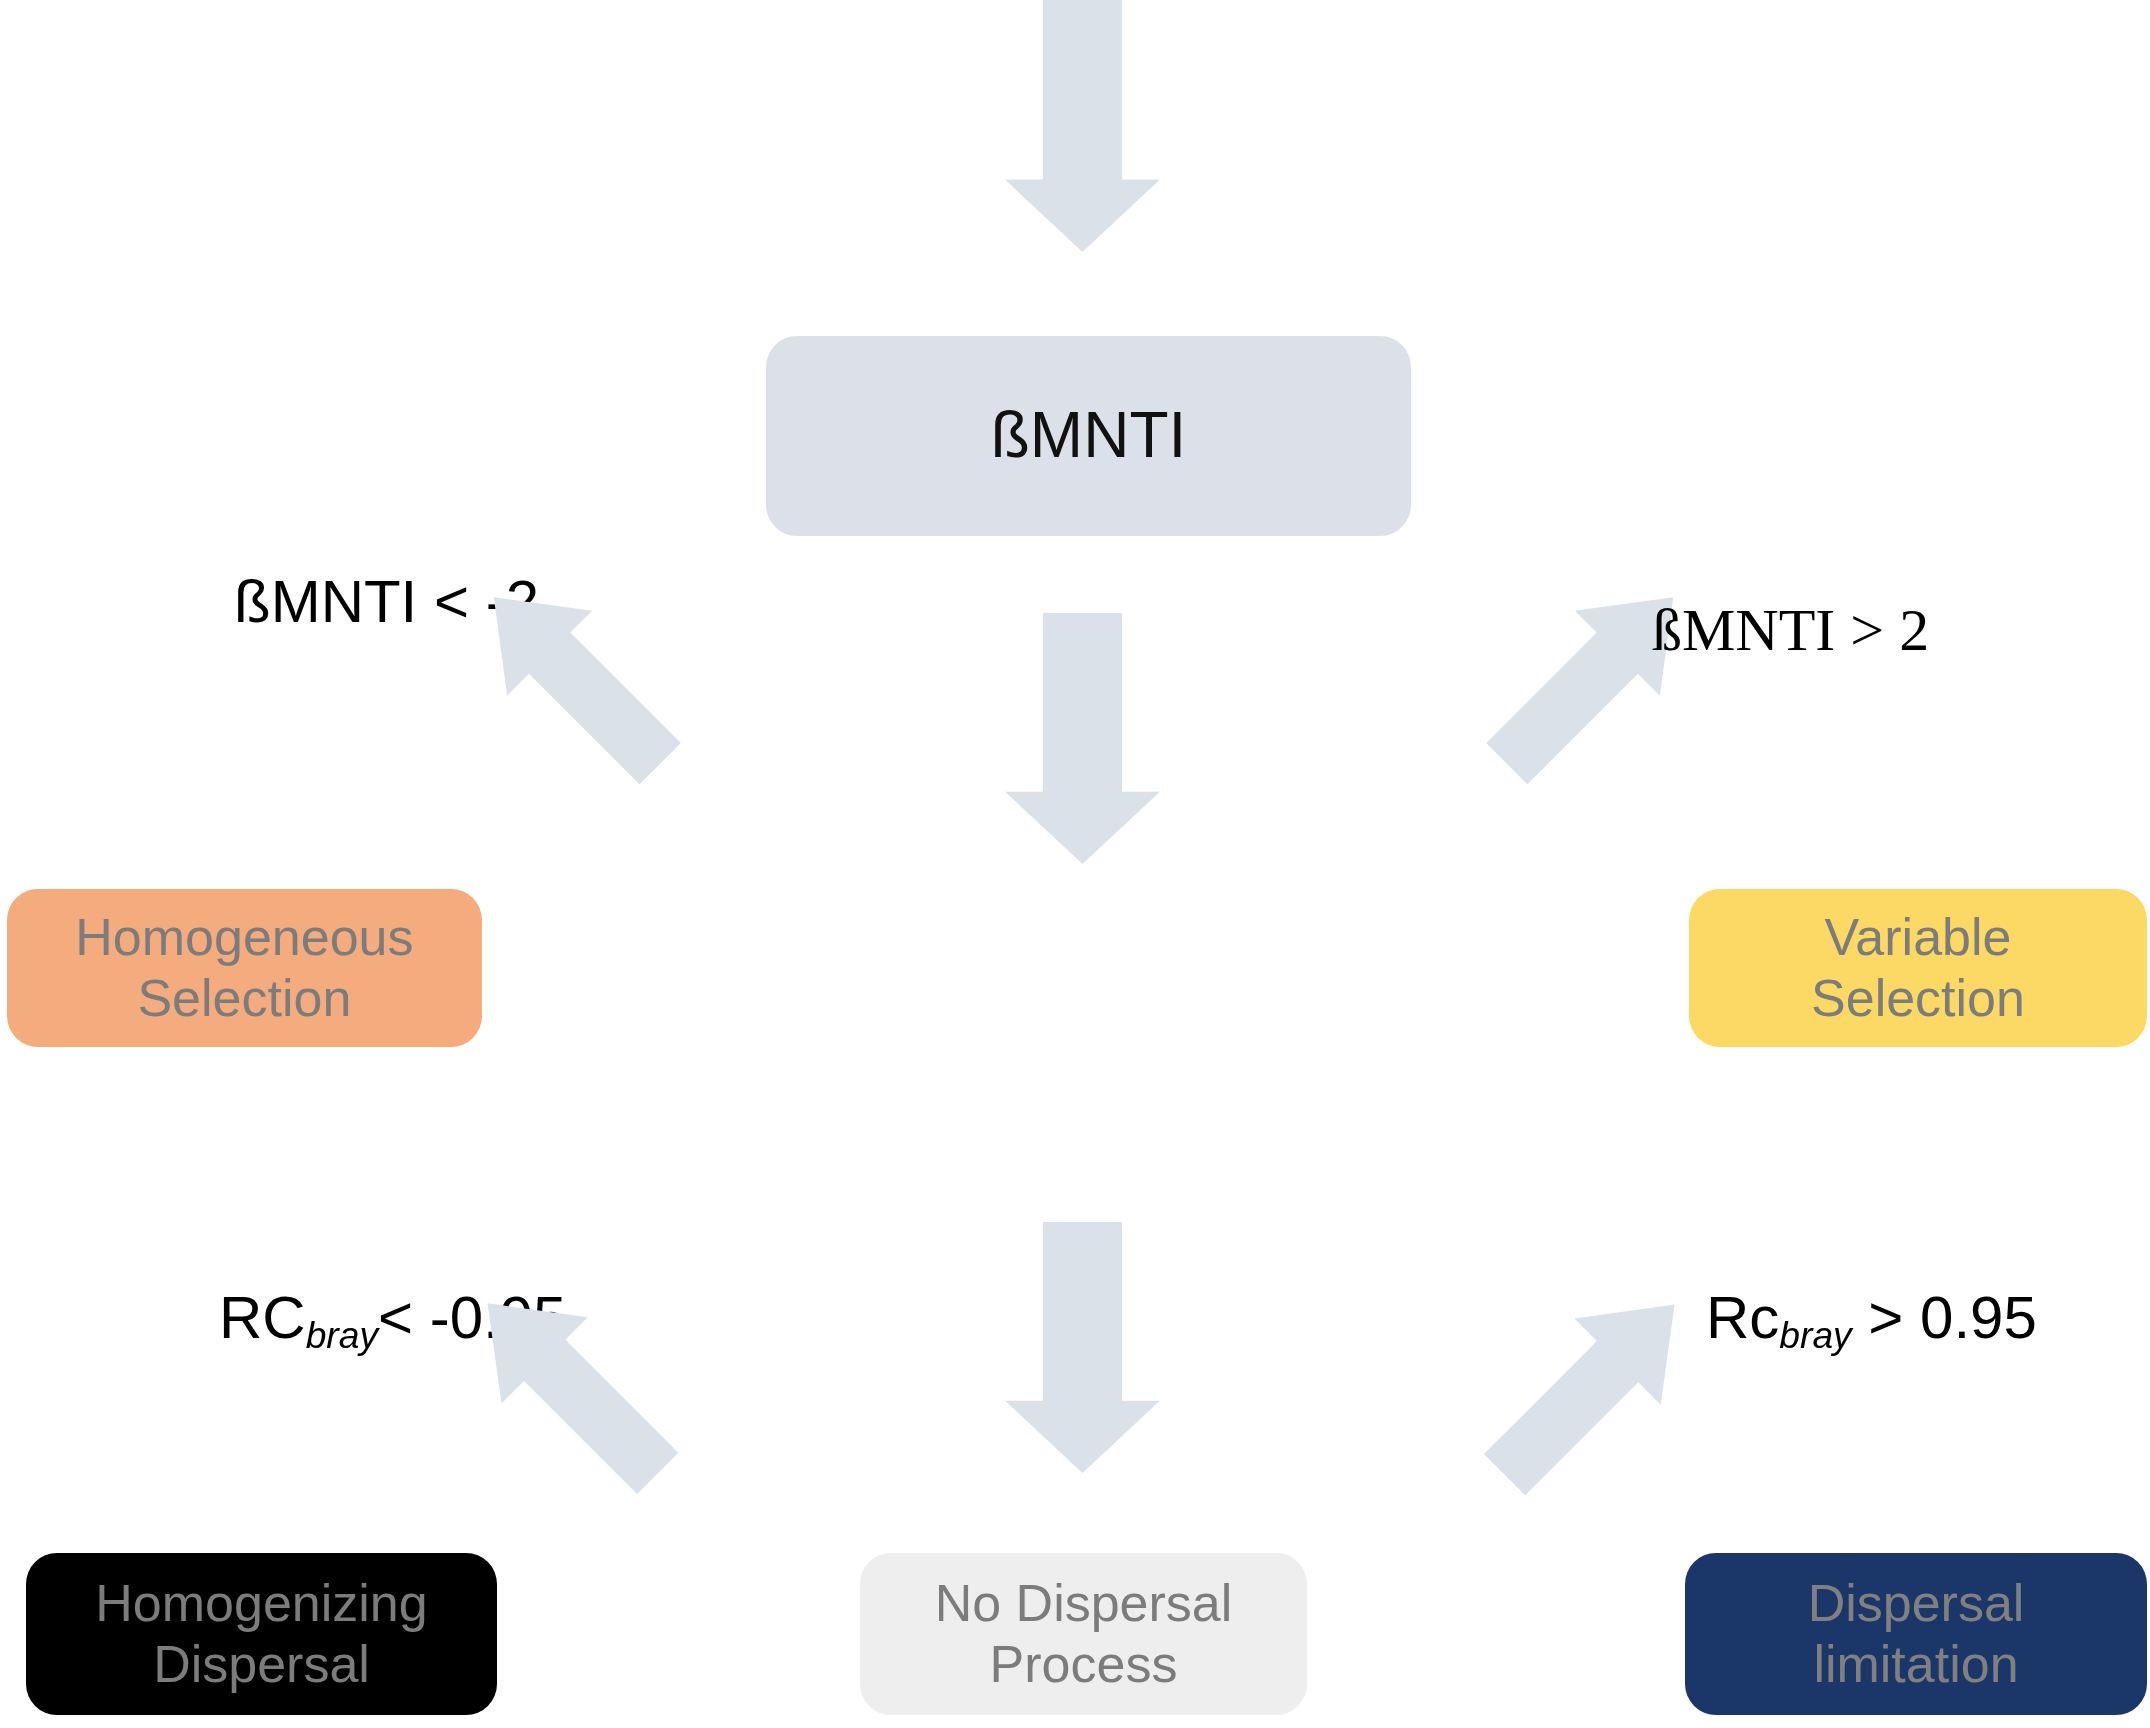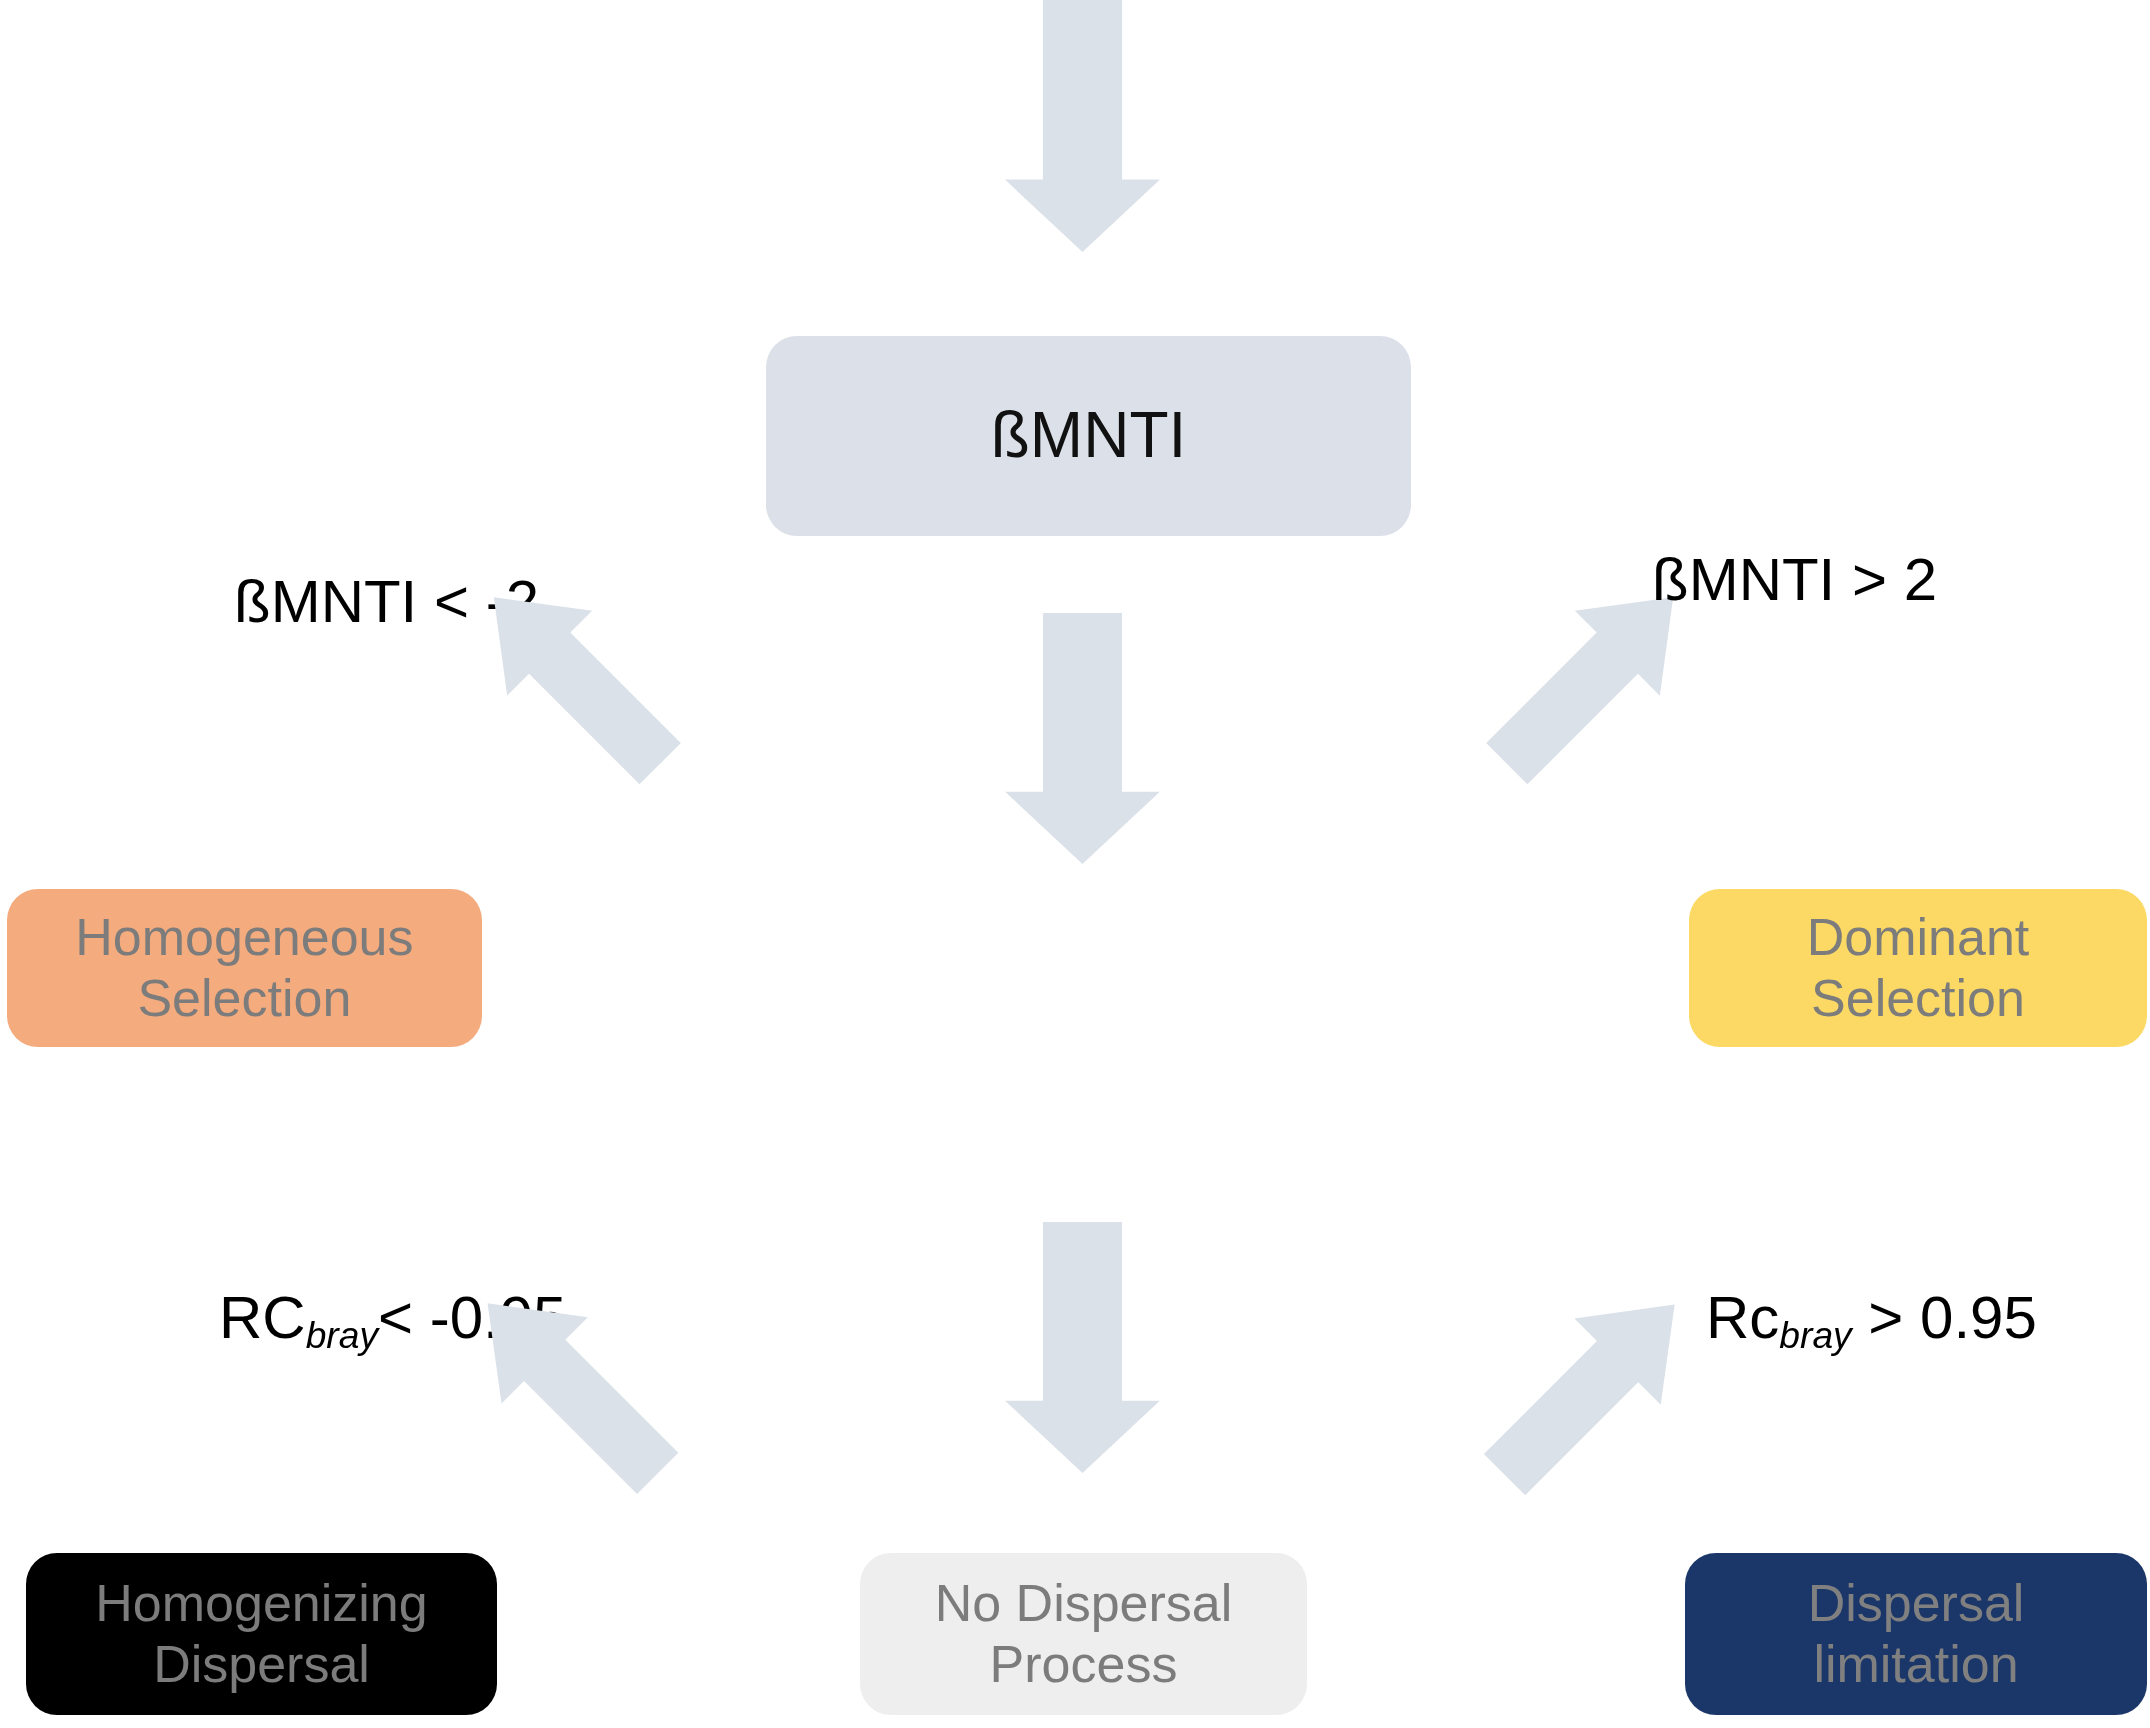--- a/index.html
+++ b/index.html
@@ -96,31 +96,31 @@
   </div>
 
   <div class="arrow" style="left:1478px; top:568px; width:224px; height:225px;">
     <svg width="224" height="225" viewBox="0 0 260 262">
       <g transform="rotate(225 130 131)">
         <polygon points="96,-6 164,-6 164,176 200,176 130,268 60,176 96,176" fill="#dbe1e9"></polygon>
       </g>
     </svg>
   </div>
 
-  <div class="edge-label" style="left:1652px; top:550px;">
+  <div class="edge-label" style="left:1652px; top:600px;font-family:Liberation Serif, serif;">
     <span>ßMNTI &gt; 2</span>
   </div>
 
   <div class="node node-outcome" style="left:6.9px; top:889px; width:475px; height:158px; background:#f4ab7e;">
     <span>Homogeneous
 Selection</span>
   </div>
 
   <div class="node node-outcome" style="left:1689px; top:889px; width:458px; height:158px; background:#fbd964;">
-    <span>Dominant
+    <span>Variable
 Selection</span>
   </div>
 
 
   <div class="edge-label" style="left:219px; top:1288px;">
     <span>RC</span><sub>bray</sub><span>&lt; -0.95</span>
   </div>
 
   <div class="arrow" style="left:456px; top:1272px; width:232px; height:234px;">
     <svg width="232" height="234" viewBox="0 0 270 272">

